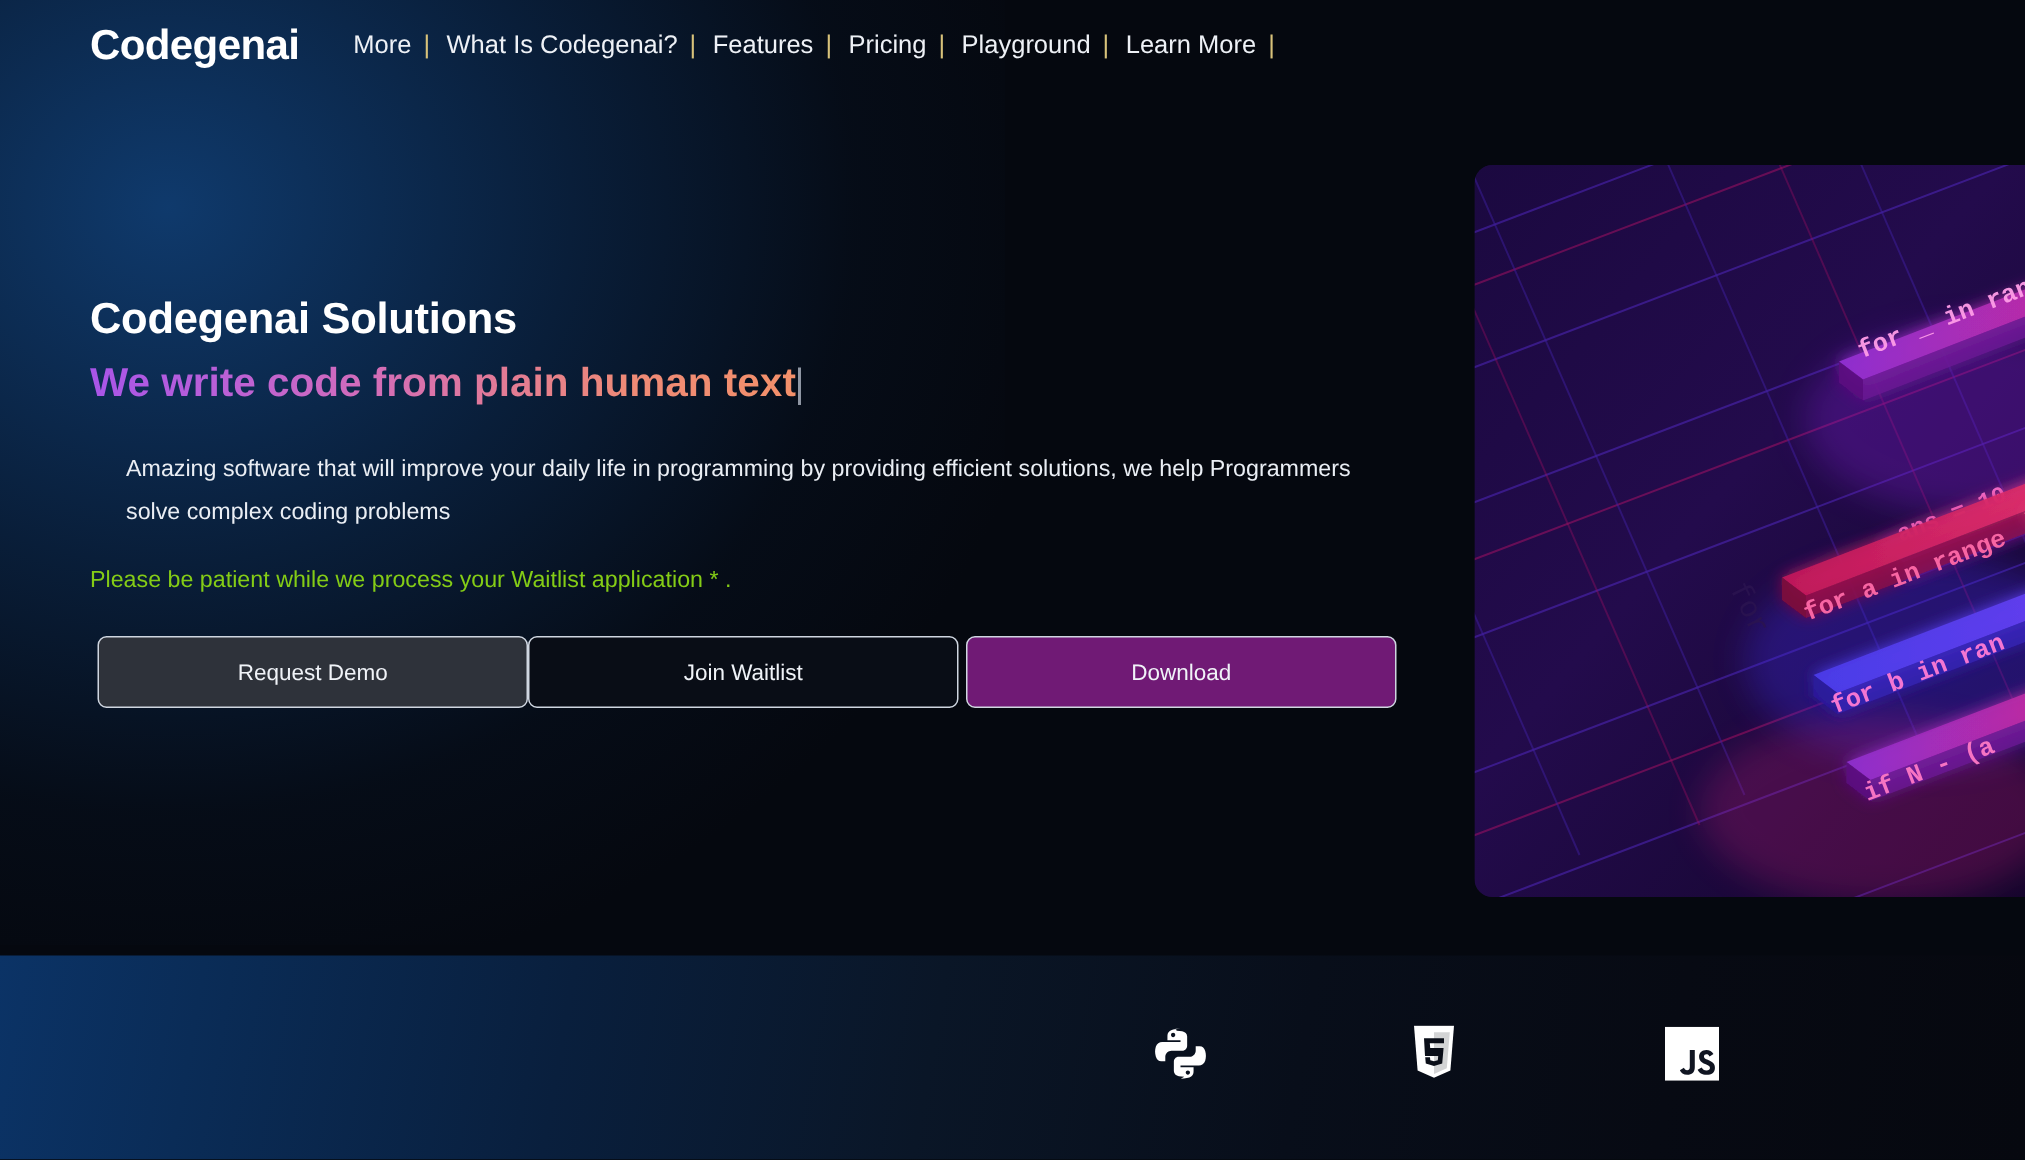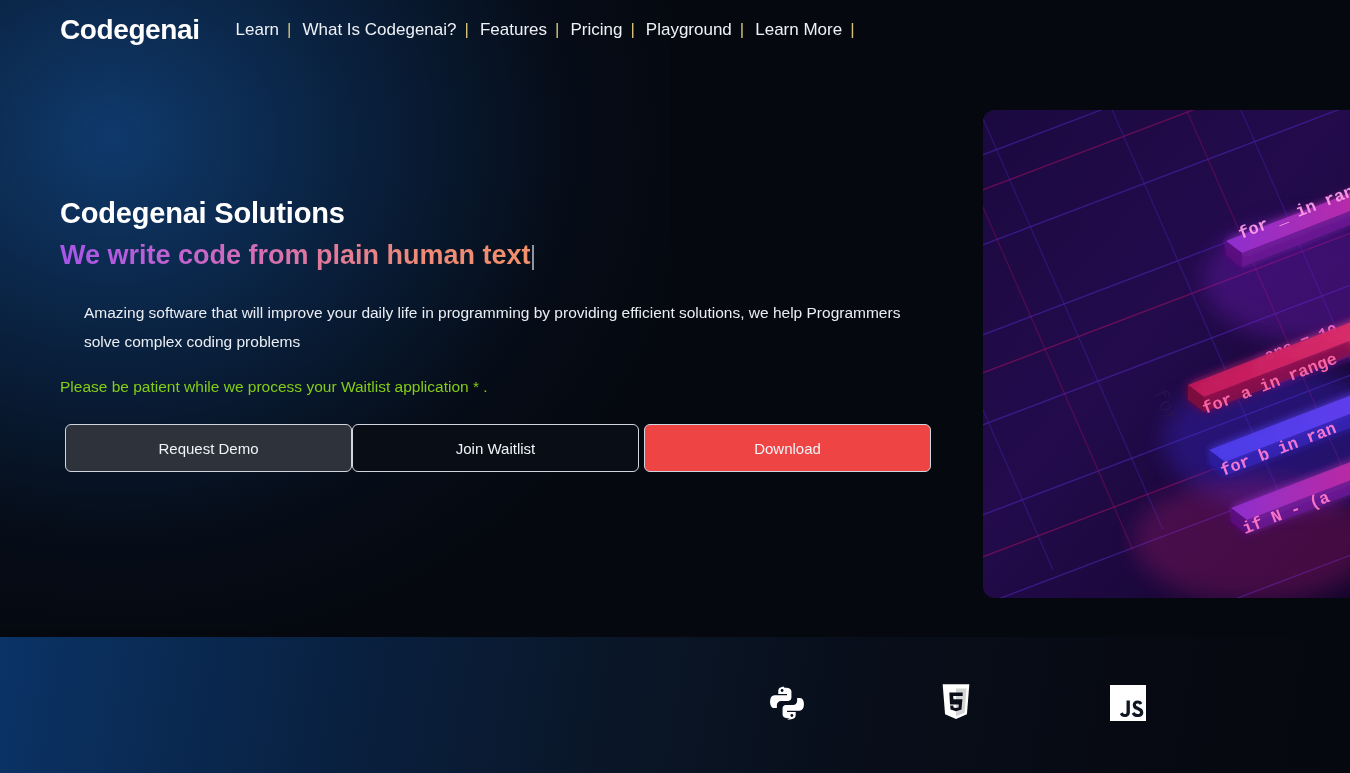--- a/index.html
+++ b/index.html
@@ -70,21 +70,21 @@
   
   .btn-row { display:flex; margin-top:28px; }
   .btn {
     height:48px; border:1px solid #cfd6e0; border-radius:6px;
     color:#f0f3f8; font-size:15px;
     display:flex; align-items:center; justify-content:center;
     cursor:pointer; background:#090d16;
   }
   .btn-join { width:287px; }
   .btn-demo { width:287px; margin-left:5px; background:#2e323a; }
-  .btn-dl   { width:287px; margin-left:5px; background:#ef4444; }
+  .btn-dl   { width:287px; margin-left:5px; background:#701a75; }
 
   
   .hero-img {
     position:absolute; left:983px; top:110px; width:420px; height:488px;
     border-radius:12px; overflow:hidden; z-index:10;
     background:#140a2a;
   }
   .hero-img svg { display:block; width:420px; height:488px; }
 
   
@@ -109,21 +109,21 @@
 
   <div class="hero">
     <div class="hero-glow"></div>
   </div>
 
   <div class="navbar">
     <div class="logo">Codegenai</div>
     <div class="nav-links">
 
       <div class="nav-item">
-        <span class="nav-label">Learn</span>
+        <span class="nav-label">More</span>
         <span class="nav-sep">|</span>
       </div>
 
       <div class="nav-item">
         <span class="nav-label">What Is Codegenai?</span>
         <span class="nav-sep">|</span>
       </div>
 
       <div class="nav-item">
         <span class="nav-label">Features</span>

